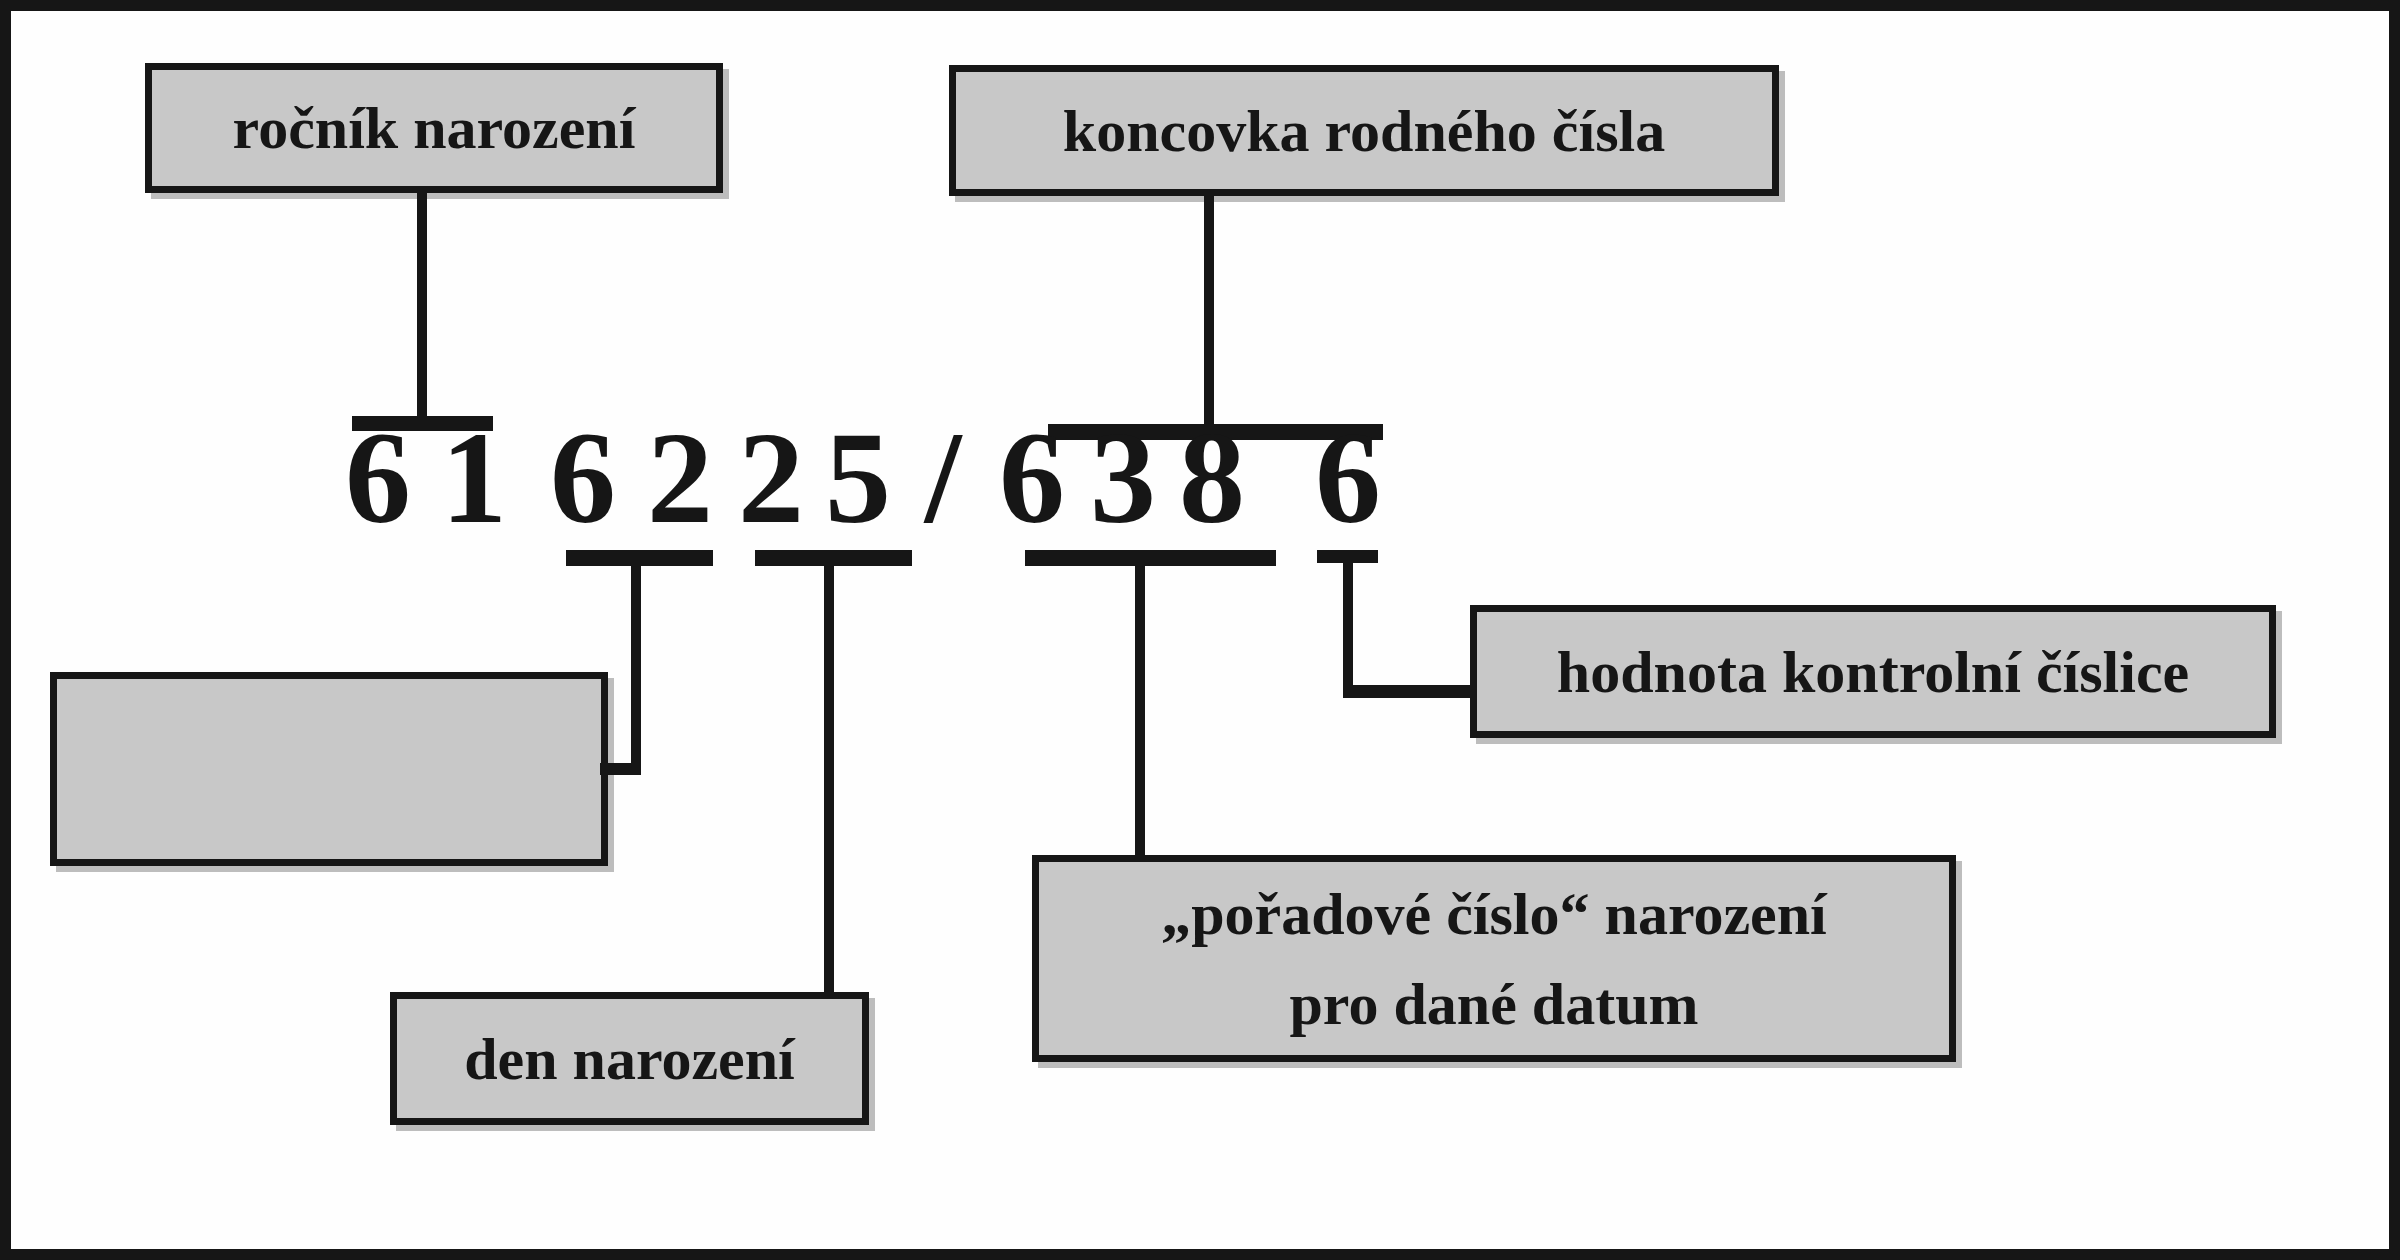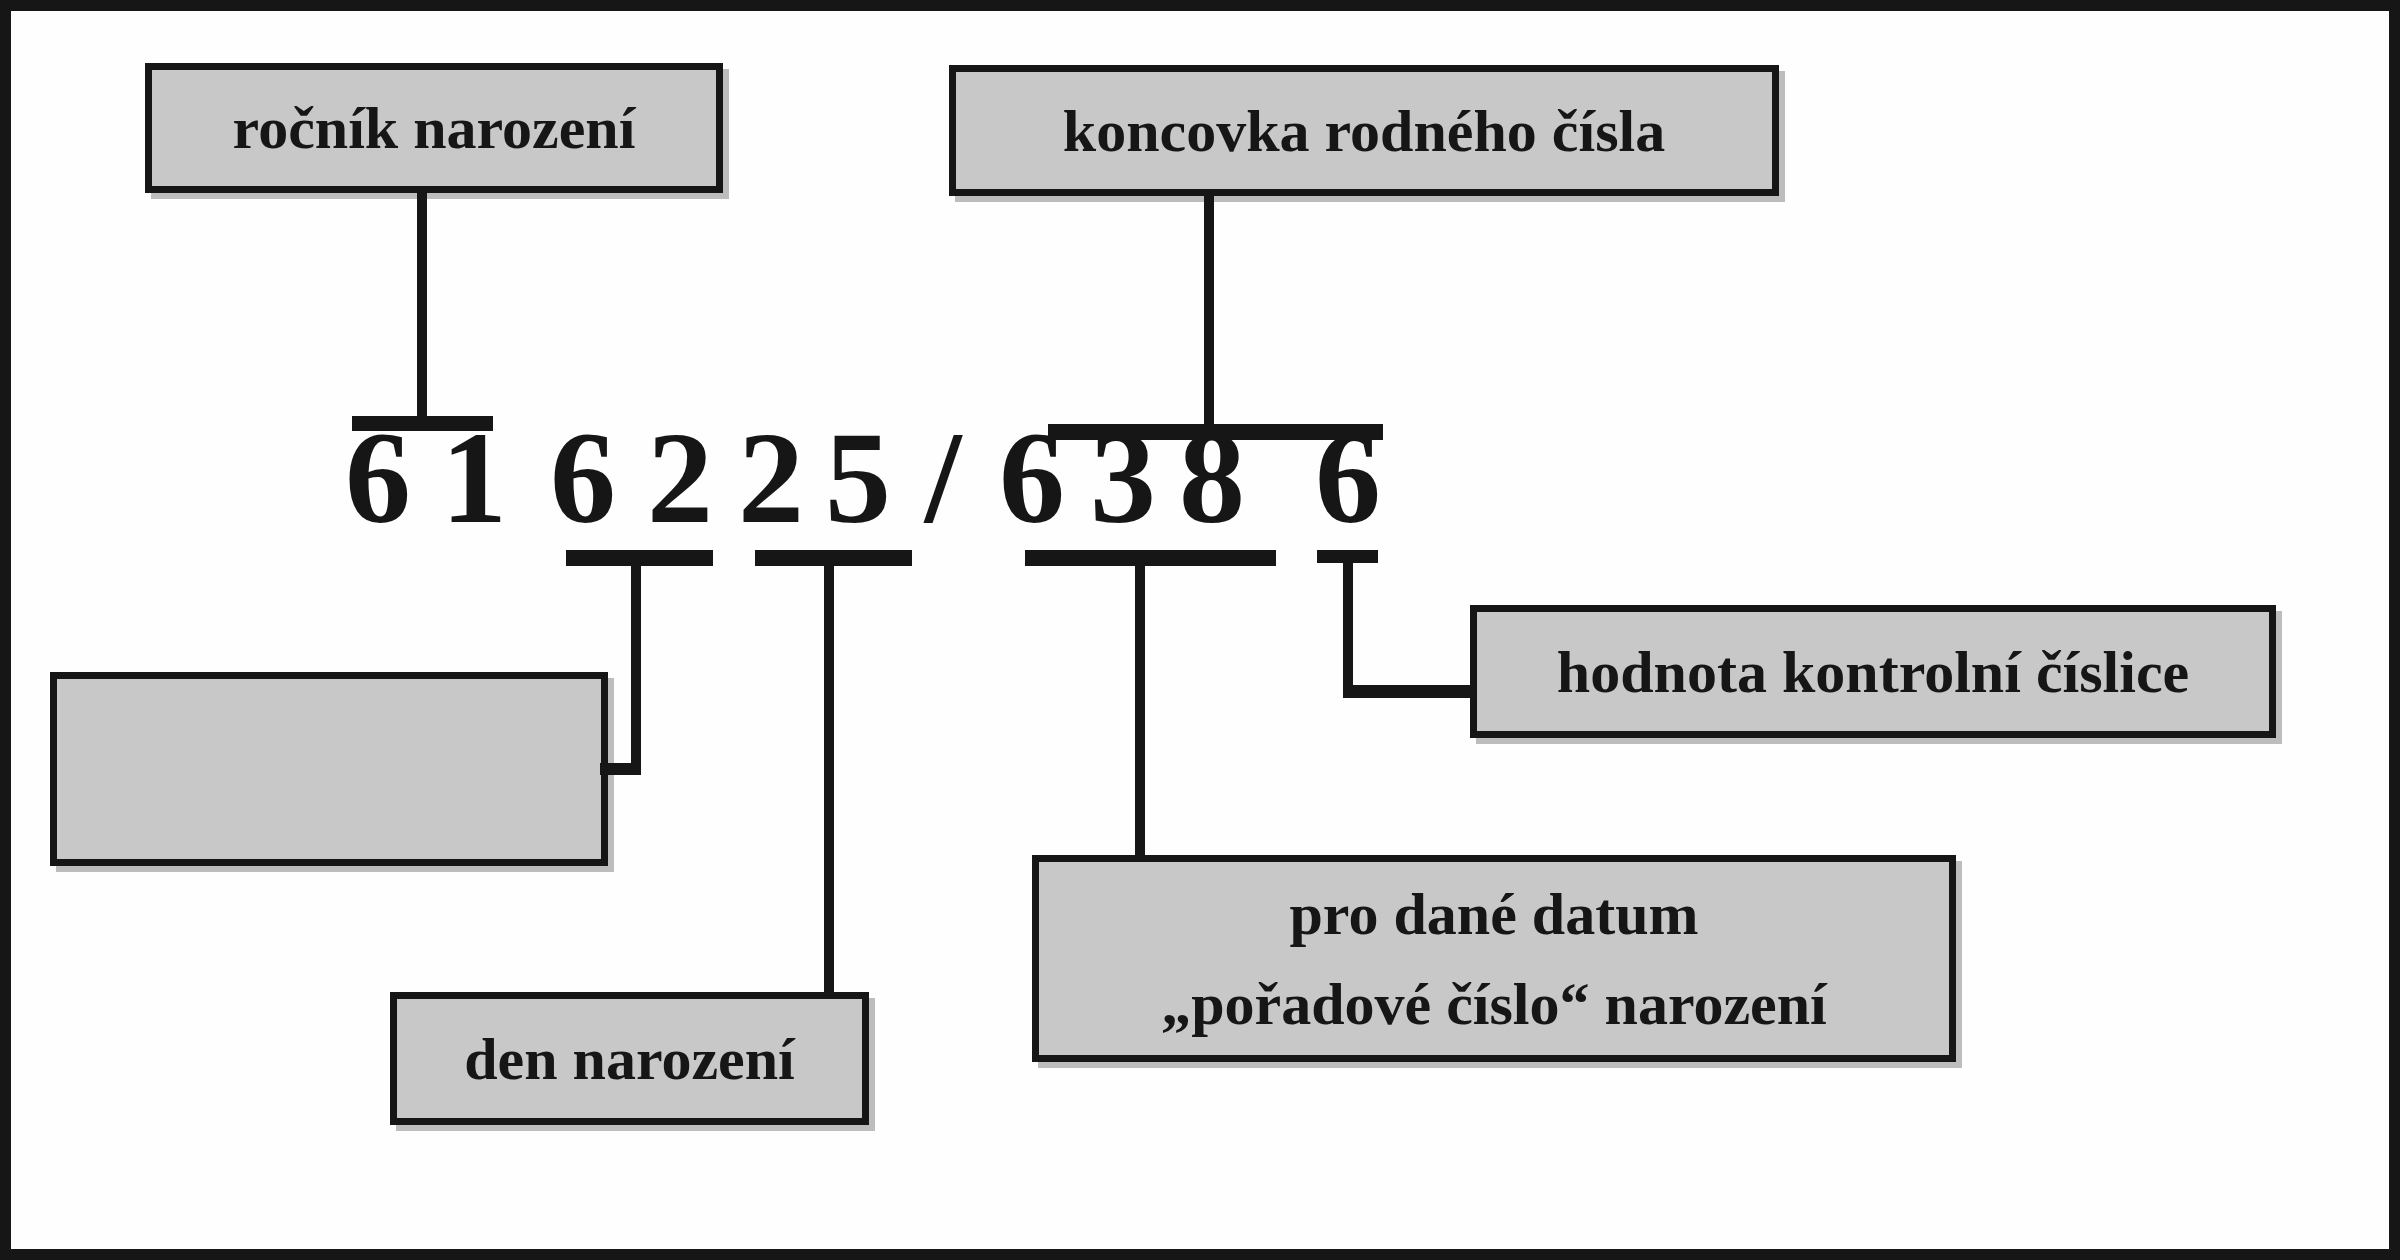--- a/index.html
+++ b/index.html
@@ -70,22 +70,22 @@
   </div>
 
   <div class="gbox" style="left:50px;top:672px;width:558px;height:194px;">
   </div>
 
   <div class="gbox" style="left:390px;top:992px;width:479px;height:133px;">
     <span>den narození</span>
   </div>
 
   <div class="gbox" style="left:1032px;top:855px;width:924px;height:207px;">
+    <span>„pořadové číslo“ narození</span>
     <span>pro dané datum</span>
-    <span>„pořadové číslo“ narození</span>
   </div>
 
   <div class="gbox" style="left:1470px;top:605px;width:806px;height:133px;">
     <span>hodnota kontrolní číslice</span>
   </div>
 
   <div class="vline" style="left:417px;top:193px;width:10px;height:223px;"></div>
   <div class="bar" style="left:352px;top:416px;width:141px;height:15px;"></div>
 
   <div class="vline" style="left:1204px;top:196px;width:10px;height:228px;"></div>

